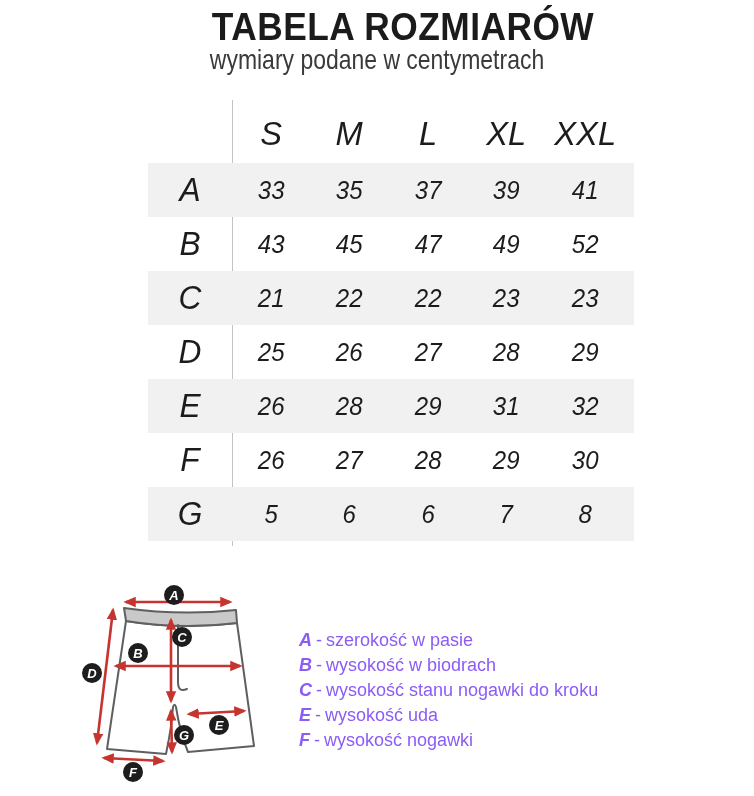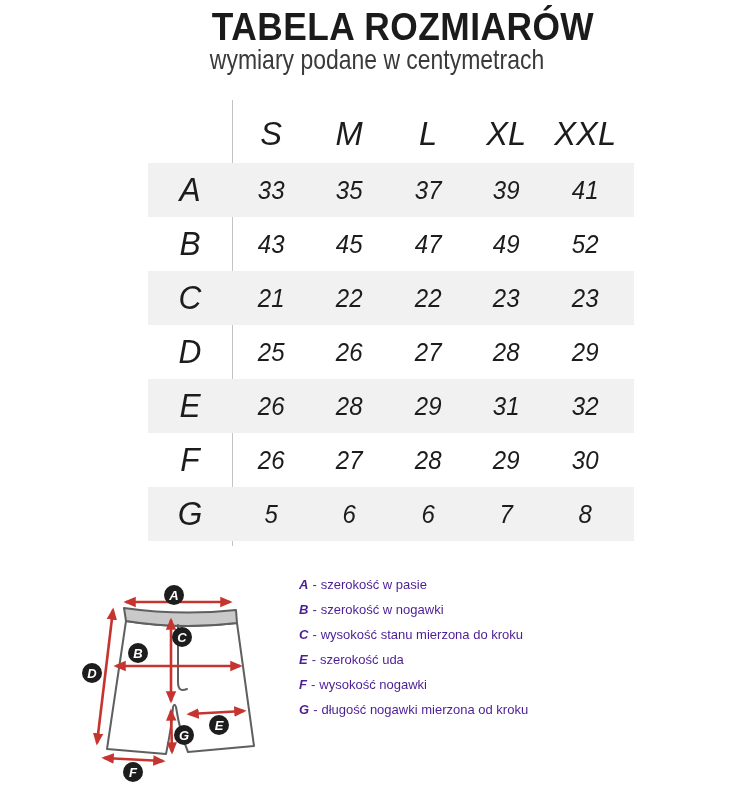--- a/index.html
+++ b/index.html
@@ -31,21 +31,21 @@
     text-align:center;font-style:italic;font-size:25px;color:#1c1c1c;
     transform:scaleX(.96);
   }
   .cell.hdr{font-size:34px;font-weight:400;}
   .cell.lbl{font-size:33px;}
   .vline{
     position:absolute;left:232px;top:100px;width:1px;height:446px;
     background:#c3c3c3;
   }
   
-  .legend{position:absolute;left:299px;top:572px;font-size:13px;color:#4c1d95;}
+  .legend{position:absolute;left:299px;top:628px;font-size:18px;color:#8b5cf6;}
   .legend-row{height:25px;line-height:25px;white-space:nowrap;}
   .legend-letter{font-weight:700;font-style:italic;}
   .legend-dash{padding:0 4px;}
   
   .diagram{position:absolute;left:80px;top:585px;}
   .badge-text{
     font-family:"Liberation Sans",sans-serif;font-weight:700;font-style:italic;
     font-size:13px;fill:#ffffff;text-anchor:middle;
   }
 </style>
@@ -190,29 +190,26 @@
       <circle cx="53" cy="187" r="10" fill="#1d1d1d"></circle>
       <text class="badge-text" x="53" y="191.5">F</text>
     </g>
   </svg>
 
   <div class="legend">
     <div class="legend-row">
       <span class="legend-letter">A</span><span class="legend-dash">-</span><span>szerokość w pasie</span>
     </div>
     <div class="legend-row">
-      <span class="legend-letter">B</span><span class="legend-dash">-</span><span>szerokość w nogawki</span>
-    </div>
-    <div class="legend-row">
-      <span class="legend-letter">C</span><span class="legend-dash">-</span><span>wysokość stanu mierzona do kroku</span>
-    </div>
-    <div class="legend-row">
-      <span class="legend-letter">E</span><span class="legend-dash">-</span><span>szerokość uda</span>
+      <span class="legend-letter">B</span><span class="legend-dash">-</span><span>wysokość w biodrach</span>
+    </div>
+    <div class="legend-row">
+      <span class="legend-letter">C</span><span class="legend-dash">-</span><span>wysokość stanu nogawki do kroku</span>
+    </div>
+    <div class="legend-row">
+      <span class="legend-letter">E</span><span class="legend-dash">-</span><span>wysokość uda</span>
     </div>
     <div class="legend-row">
       <span class="legend-letter">F</span><span class="legend-dash">-</span><span>wysokość nogawki</span>
     </div>
-    <div class="legend-row">
-      <span class="legend-letter">G</span><span class="legend-dash">-</span><span>długość nogawki mierzona od kroku</span>
-    </div>
   </div>
 
 </div>
 
 </body></html>

